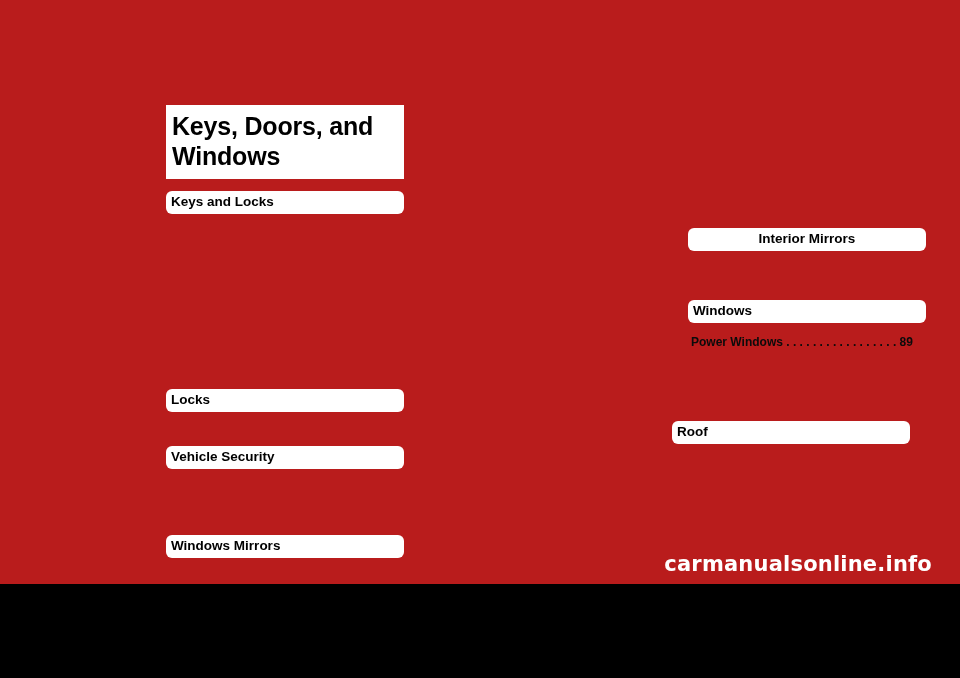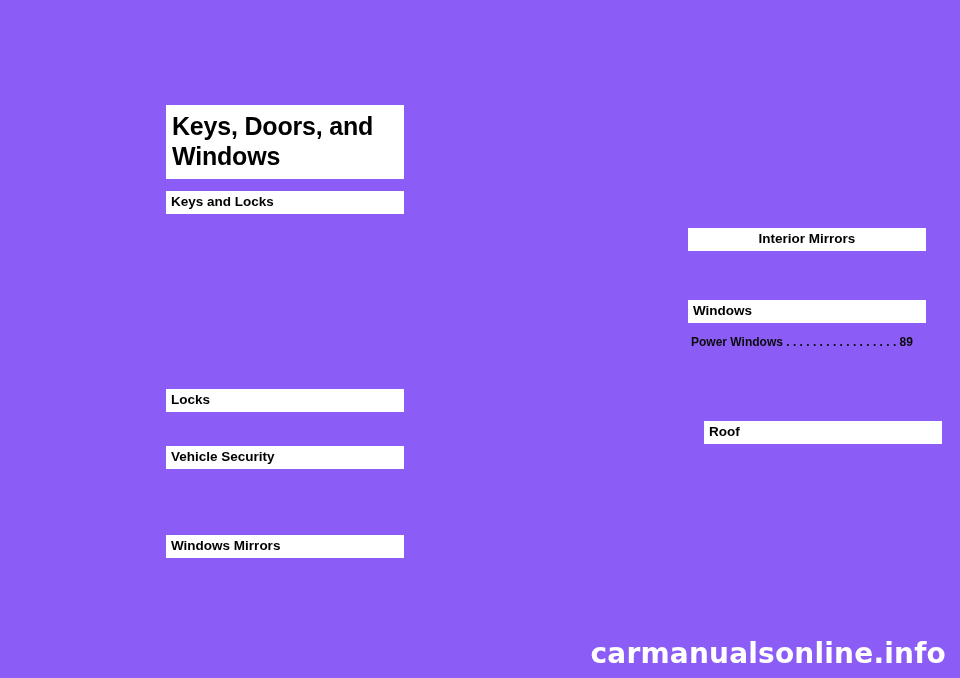--- a/index.html
+++ b/index.html
@@ -14,22 +14,22 @@
     overflow: hidden;
     font-family: "Liberation Sans", sans-serif;
     color: #000000;
   }
 
   .page {
     position: absolute;
     left: 0;
     top: 0;
     width: 960px;
-    height: 678px;
-    background: #8b5cf6;
+    height: 584px;
+    background: #b91c1c;
   }
 
   
   .col {
     position: absolute;
     top: 0;
     height: 678px;
   }
   .col-1 { left: 83px;  width: 238px; }
   .col-2 { left: 344px; width: 238px; }
@@ -54,42 +54,43 @@
   
   .sec-head {
     position: absolute;
     background: #ffffff;
     color: #000000;
     font-weight: bold;
     font-size: 13.5px;
     line-height: 18px;
     padding: 2px 5px 3px 5px;
     box-sizing: border-box;
+    border-radius: 6px;
   }
 
   .w-c1 { width: 238px; }
   .w-c2 { width: 238px; }
 
   
   .ghost {
     position: absolute;
     color: #0b0b0b;
     font-size: 12px;
     line-height: 16px;
     font-weight: bold;
     white-space: nowrap;
   }
 
   
   .watermark {
     position: absolute;
-    right: 14px;
+    right: 28px;
     bottom: 8px;
     color: #ffffff;
-    font-size: 28px;
+    font-size: 21px;
     font-weight: bold;
     letter-spacing: 0.2px;
     font-family: "DejaVu Sans", sans-serif;
   }
 </style>
 </head>
 <body>
 
 <div class="page">
 
@@ -99,21 +100,21 @@
     <div class="sec-head w-c1" style="left:83px; top:191px;">Keys and Locks</div>
     <div class="sec-head w-c1" style="left:83px; top:389px;">Locks</div>
     <div class="sec-head w-c1" style="left:83px; top:446px;">Vehicle Security</div>
     <div class="sec-head w-c1" style="left:83px; top:535px;">Windows Mirrors</div>
   </div>
 
   <div class="col col-2">
     <div class="sec-head w-c2" style="left:344px; top:228px;text-align:center;">Interior Mirrors</div>
     <div class="sec-head w-c2" style="left:344px; top:300px;">Windows</div>
     <div class="ghost" style="left:347px; top:334px;">Power Windows . . . . . . . . . . . . . . . . . 89</div>
-    <div class="sec-head w-c2" style="left:360px; top:421px;">Roof</div>
+    <div class="sec-head w-c2" style="left:328px; top:421px;">Roof</div>
   </div>
 
   <div class="col col-3">
     
     
 
     
   </div>
 
   <div class="watermark">carmanualsonline.info</div>

